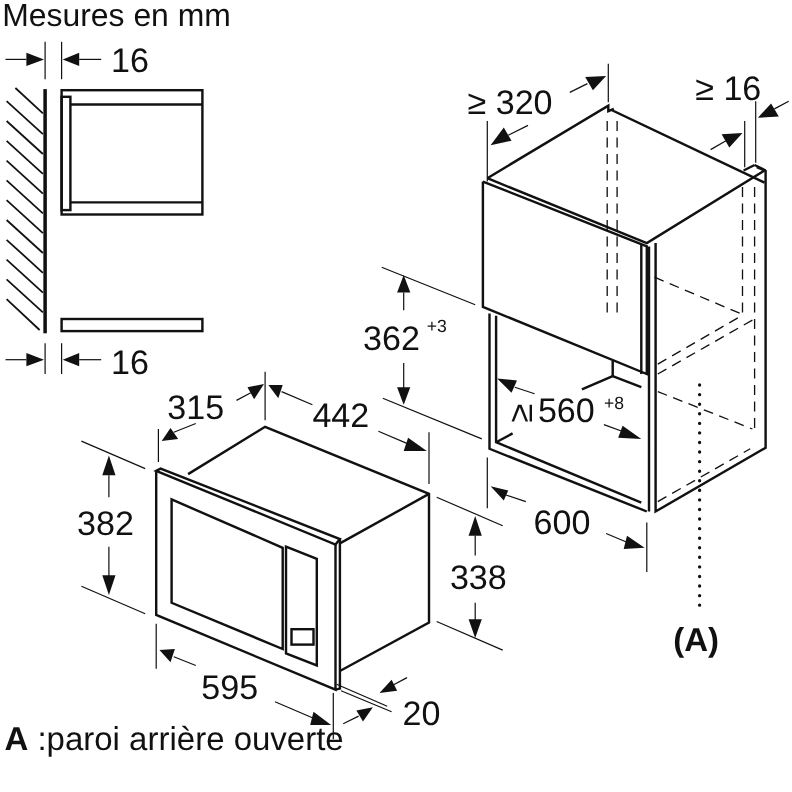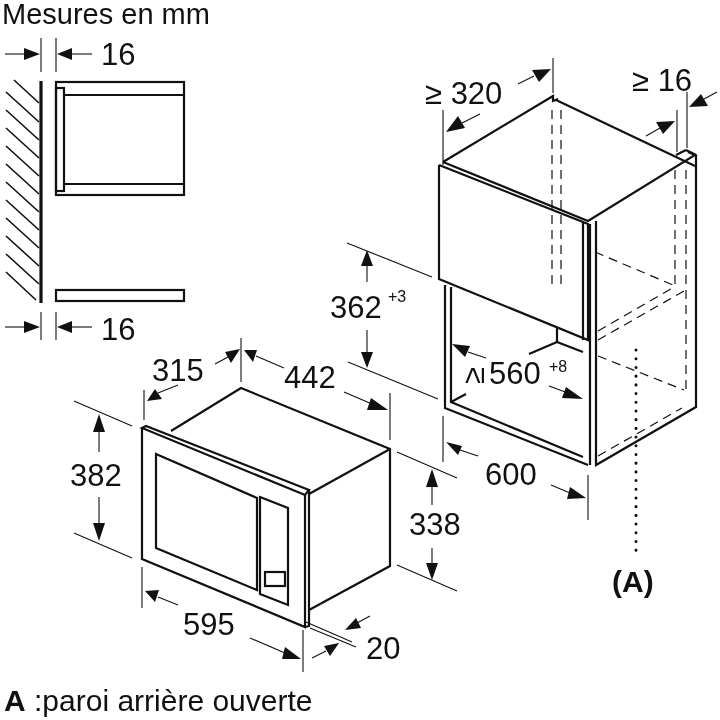--- a/index.html
+++ b/index.html
@@ -3,21 +3,21 @@
 <meta charset="utf-8">
 <style>
   html, body { margin: 0; padding: 0; background: #ffffff; }
   body { width: 720px; height: 720px; overflow: hidden; position: relative;
          font-family: "Liberation Sans", sans-serif; color: #111; }
   svg { position: absolute; left: 0; top: 0; }
   .t { font-family: "Liberation Sans", sans-serif; fill: #111; }
   .dim { font-size: 31px; }
   .sup { font-size: 16px; }
   .title { font-size: 29px; }
-  .legend { position: absolute; left: 4px; top: 684px; font-size: 30px; white-space: nowrap; }
+  .legend { position: absolute; left: 4px; top: 656px; font-size: 30px; white-space: nowrap; }
   .legend b { font-weight: bold; }
   .s { stroke: #111; fill: none; stroke-width: 2.2; stroke-linejoin: miter; }
   .th { stroke: #111; fill: none; stroke-width: 1.1; }
   .dash { stroke: #111; fill: none; stroke-width: 1.2; stroke-dasharray: 9 6; }
   .dot { stroke: #111; fill: none; stroke-width: 3; stroke-dasharray: 0.1 8.6; stroke-linecap: round; }
   .ah { fill: #111; stroke: none; }
   .wall { stroke: #111; stroke-width: 3.2; }
   .hatch { stroke: #111; stroke-width: 1.6; }
 </style>
 </head>

